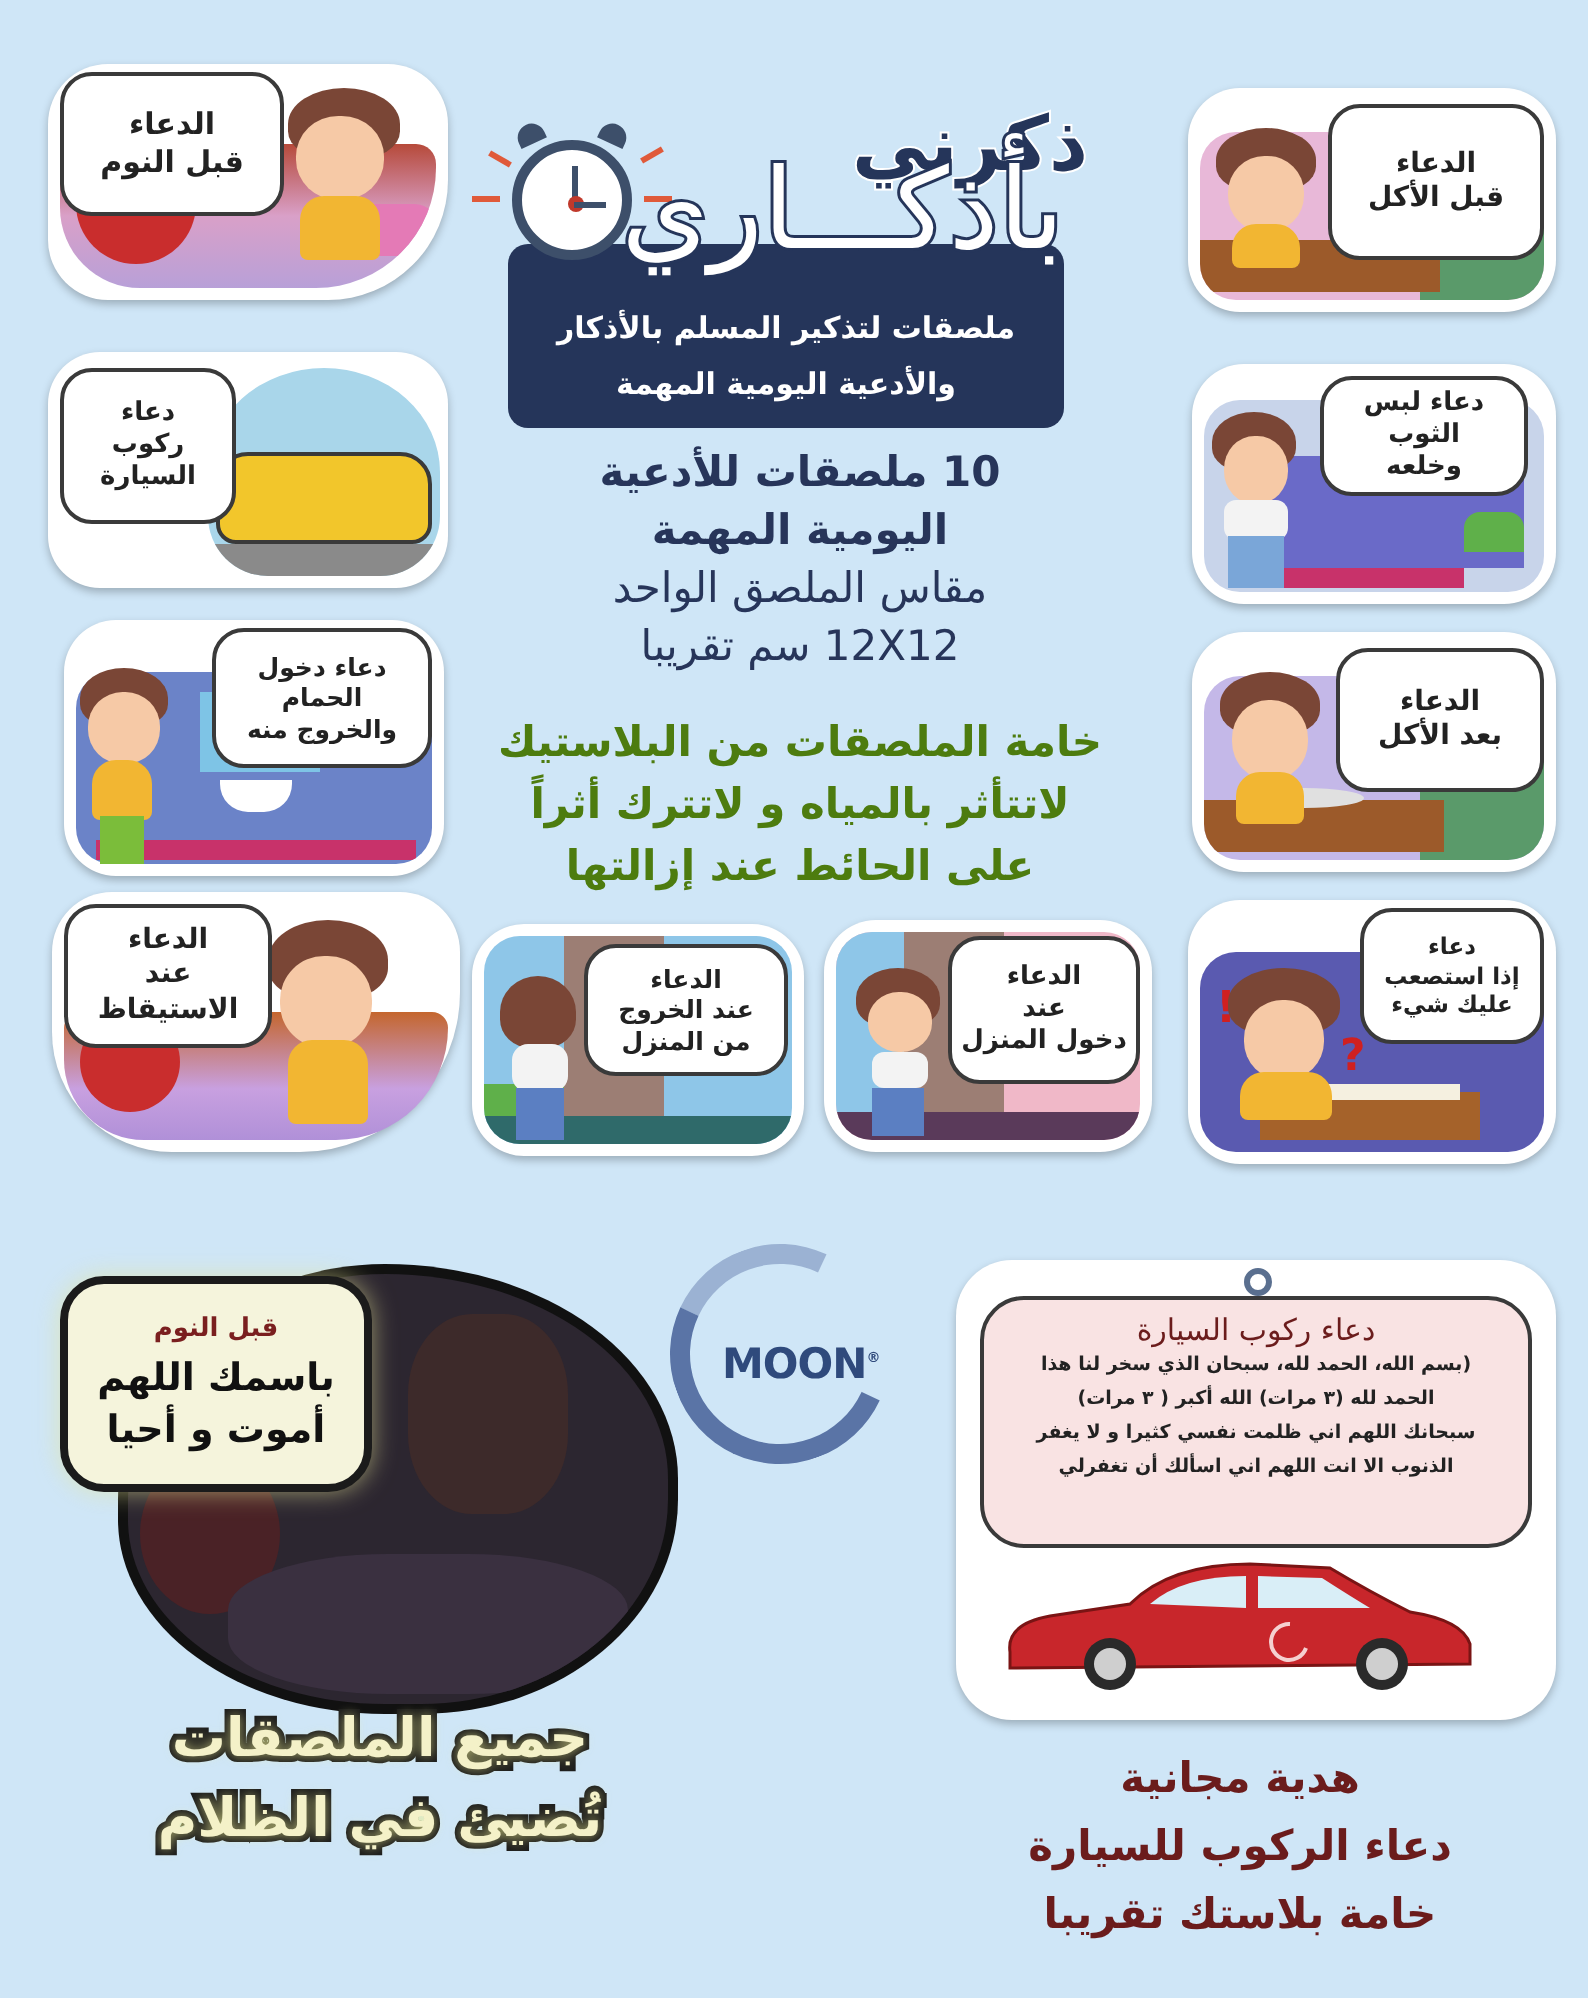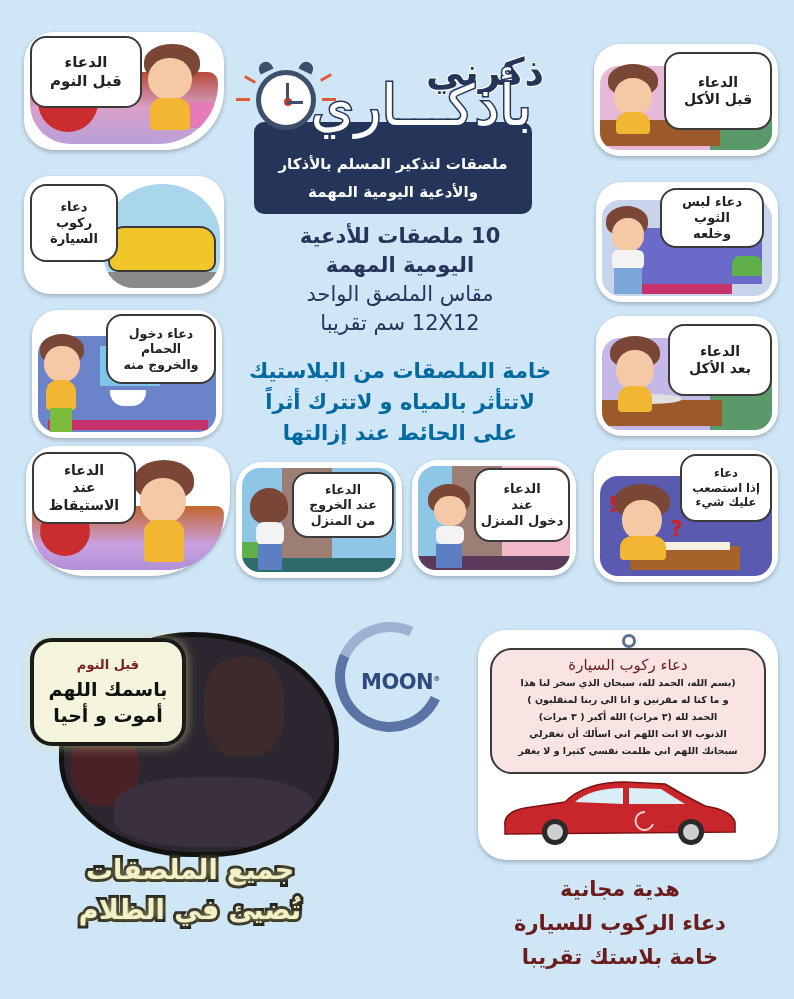--- a/index.html
+++ b/index.html
@@ -89,21 +89,21 @@
     z-index: 5;
   }
 
   .info1 {
     position: absolute; left: 230px; top: 222px; width: 340px;
     text-align: center; color: #27355a; font-weight: bold;
     font-size: 21px; line-height: 29px;
   }
   .info2 {
     position: absolute; left: 215px; top: 356px; width: 370px;
-    text-align: center; color: #0369a1; font-weight: bold;
+    text-align: center; color: #4d7c0f; font-weight: bold;
     font-size: 21px; line-height: 31px;
   }
 
   
   .dark-blob {
     position: absolute; left: 64px; top: 637px; width: 270px; height: 215px;
     background: #2c2630; border-radius: 50% 55% 48% 50% / 55% 50% 50% 45%;
     box-shadow: 0 0 0 5px #111;
     overflow: hidden;
   }
@@ -386,24 +386,23 @@
 <div class="moon-ring"></div>
 <div class="moon-text">
   <span>MOON</span><sup style="font-size:7px;">®</sup>
 </div>
 
 <div class="car-sticker"></div>
 <div class="car-bubble">
   <div class="hole"></div>
   <div class="ttl">دعاء ركوب السيارة</div>
   <div class="body">(بسم الله، الحمد لله، سبحان الذي سخر لنا هذا</div>
-  <div class="body">و ما كنا له مقرنين و انا الى ربنا لمنقلبون )</div>
   <div class="body">الحمد لله (٣ مرات) الله أكبر ( ٣ مرات)</div>
+  <div class="body">سبحانك اللهم اني ظلمت نفسي كثيرا و لا يغفر</div>
   <div class="body">الذنوب الا انت اللهم اني اسألك أن تغفرلي</div>
-  <div class="body">سبحانك اللهم اني ظلمت نفسي كثيرا و لا يغفر</div>
 </div>
 <svg class="car" viewBox="0 0 250 70">
   <path d="M10 50 Q8 36 30 32 L70 26 Q90 6 130 6 L170 8 Q190 20 210 30 Q236 34 240 46 L240 56 L10 58 Z" fill="#c8262b" stroke="#7a1414" stroke-width="1.5"></path>
   <path d="M80 26 Q96 12 128 12 L128 28 Z" fill="#d9eef7"></path>
   <path d="M134 12 L166 13 Q180 22 190 28 L134 28 Z" fill="#d9eef7"></path>
   <circle cx="60" cy="56" r="13" fill="#2a2a2a"></circle>
     <circle cx="60" cy="56" r="8" fill="#cfcfcf"></circle>
   <circle cx="196" cy="56" r="13" fill="#2a2a2a"></circle>
     <circle cx="196" cy="56" r="8" fill="#cfcfcf"></circle>
   <path d="M150 36 a9 9 0 1 0 8 12" fill="none" stroke="#f5d0d0" stroke-width="2"></path>

